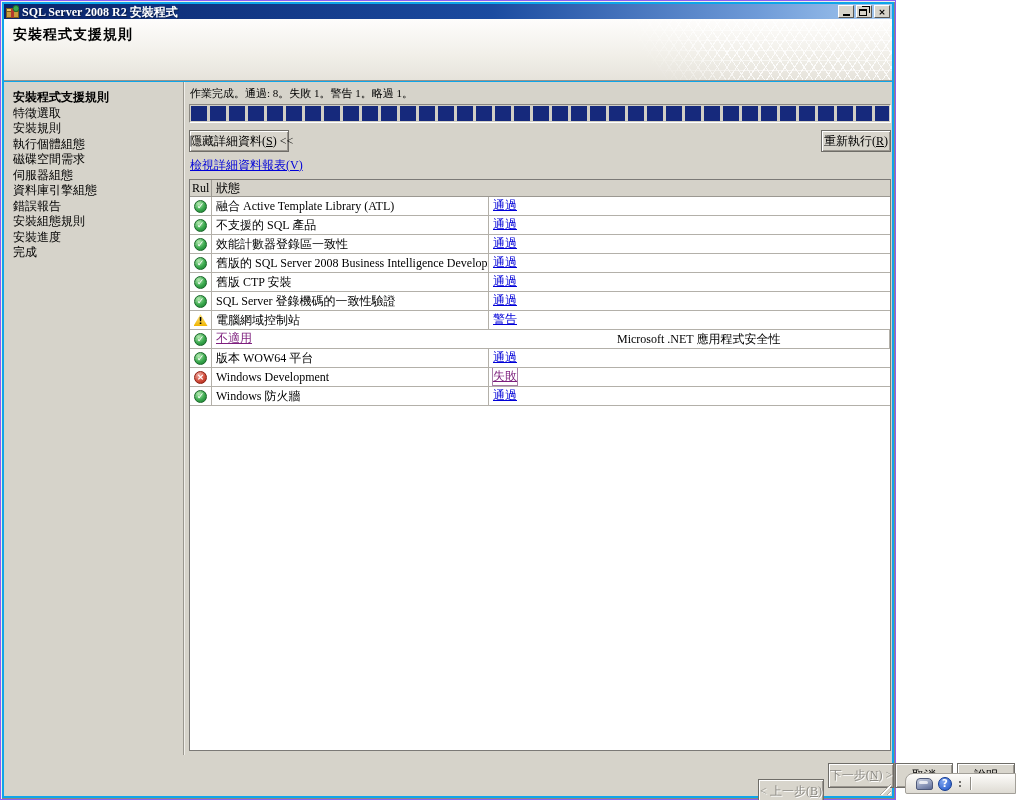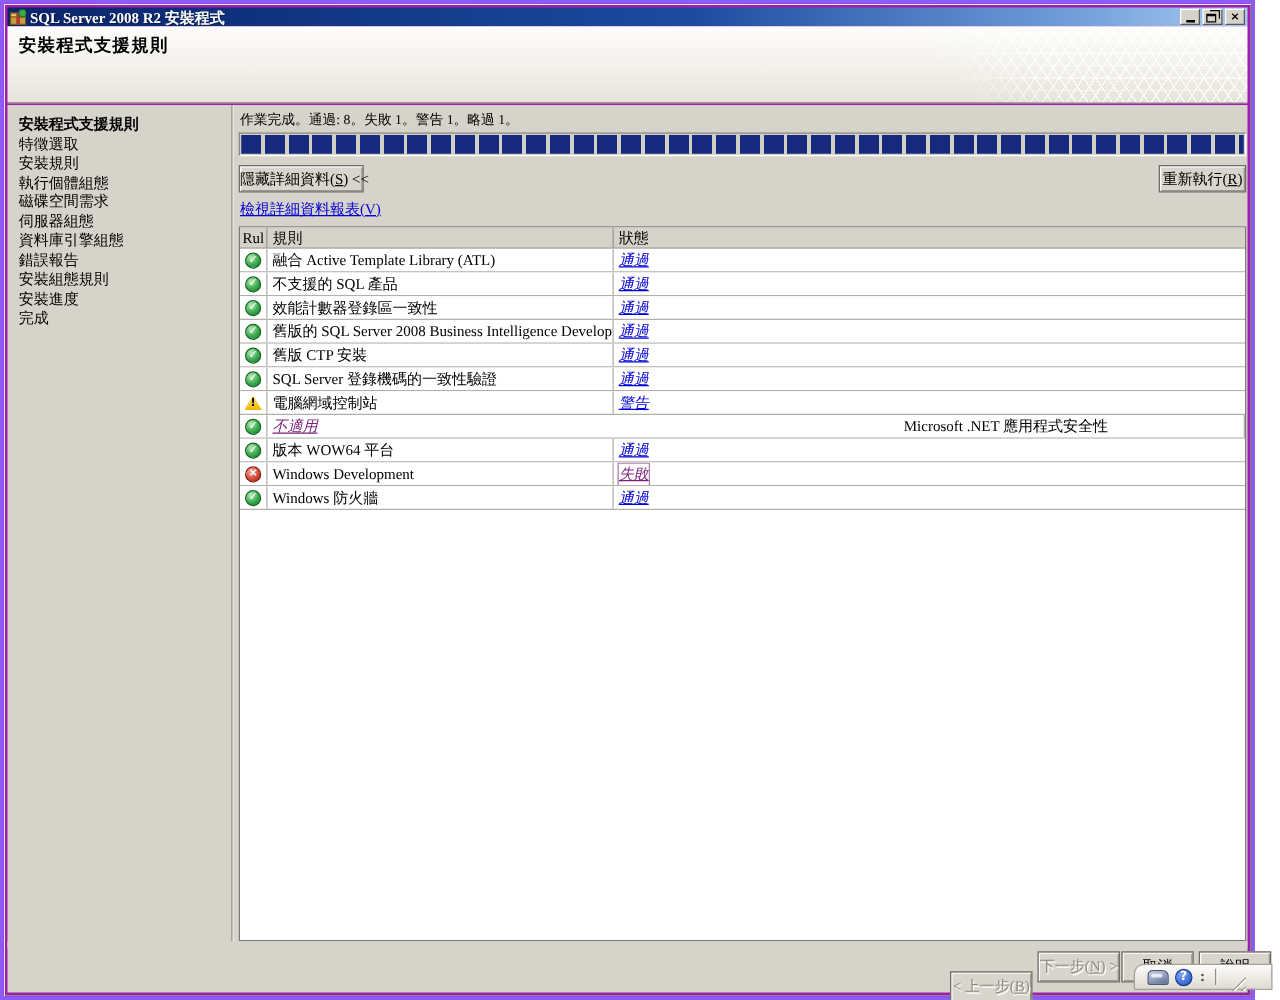--- a/index.html
+++ b/index.html
@@ -1,21 +1,21 @@
 <!DOCTYPE html>
 <html><head>
 <meta charset="utf-8">
 <style>
   * { margin:0; padding:0; box-sizing:border-box; }
   html,body { width:1024px; height:800px; overflow:hidden; }
   body { font-family:"Liberation Serif","DejaVu Serif",serif; font-size:12px; color:#000; }
 
-  .window { position:absolute; left:0; top:0; width:1004px; height:800px;
-            background:#a21caf;
-            border:3px solid #8b5cf6; box-shadow: inset 1px 1px 0 #f0eee9, inset -1px -1px 0 #8a8781; }
+  .window { position:absolute; left:0; top:0; width:896px; height:800px;
+            background:#0ea5e9;
+            border:1px solid #8b5cf6; box-shadow: inset 1px 1px 0 #f0eee9, inset -1px -1px 0 #8a8781; }
 
   
   .titlebar { position:absolute; left:3px; top:3px; right:3px; height:15px;
               background:linear-gradient(90deg,#0a246a 0%,#1b4ba0 55%,#6f9bd8 85%,#a6caf0 100%);
               display:flex; align-items:center; padding-left:2px; }
   .app-icon { width:13px; height:13px; margin-right:3px; flex:0 0 auto; }
   .title-text { color:#fff; font-weight:bold; font-size:12px; line-height:14px; white-space:nowrap;
                 text-shadow:1px 1px 0 rgba(0,0,0,.4); }
   .win-controls { position:absolute; right:2px; top:1px; display:flex; gap:2px; }
   .wc-btn { width:16px; height:13px; background:#d6d3ca; border:1px solid;
@@ -73,21 +73,21 @@
   .gh-icon { width:22px; flex:0 0 auto; }
   .gh-rule { width:277px; flex:0 0 auto; padding-left:4px; }
   .gh-status { flex:1 1 auto; padding-left:4px; border-right:none; }
 
   .grid-row { display:flex; height:19px; border-bottom:1px solid #b3b0a9; background:#fff; }
   .cell { overflow:hidden; white-space:nowrap; }
   .c-icon { width:22px; flex:0 0 auto; border-right:1px solid #b3b0a9;
             display:flex; align-items:center; justify-content:center; }
   .c-rule { width:277px; flex:0 0 auto; border-right:1px solid #b3b0a9; padding-left:4px;
             font-size:12px; line-height:18px; }
-  .c-status { flex:1 1 auto; padding-left:4px; display:flex; align-items:flex-end;font-style:italic; }
+  .c-status { flex:1 1 auto; padding-left:4px; display:flex; align-items:flex-start; }
 
   .icon { font-family:"DejaVu Sans",sans-serif; }
   .icon-pass { width:13px; height:13px; border-radius:50%;
                background:radial-gradient(circle at 35% 28%, #b8ecb4, #3aa94e 55%, #1d7c31 95%);
                border:1px solid #186628; color:#fff; font-size:9px; font-weight:bold;
                display:flex; align-items:center; justify-content:center; }
   .icon-warn { width:14px; height:12px;
                clip-path:polygon(50% 0, 100% 100%, 0 100%);
                background:linear-gradient(#ffe98c,#f0b500); color:#000; font-size:9px; font-weight:bold;
                display:flex; align-items:flex-end; justify-content:center; line-height:10px; }
@@ -186,21 +186,20 @@
         <div class="progress-fill" style="width: 100%;"></div>
       </div>
 
       <button class="win-btn btn-hide-details ak">隱藏詳細資料(<u>S</u>) &lt;&lt;</button>
       <button class="win-btn btn-rerun ak">重新執行(<u>R</u>)</button>
       <a class="report-link ak">檢視詳細資料報表(<u>V</u>)</a>
 
       <div class="grid">
         <div class="grid-header">
           <div class="gh-cell gh-icon">Rul</div>
-          <div class="gh-cell gh-rule">規則</div>
           <div class="gh-cell gh-status">狀態</div>
         </div>
         <div id="grid-rows">
             <div class="grid-row">
               <div class="cell c-icon">
                 <span class="icon icon-pass">✓</span>
               </div>
               <div class="cell c-rule">融合 Active Template Library (ATL)</div>
               <div class="cell c-status">
                 <a class="lnk ">通過</a>

